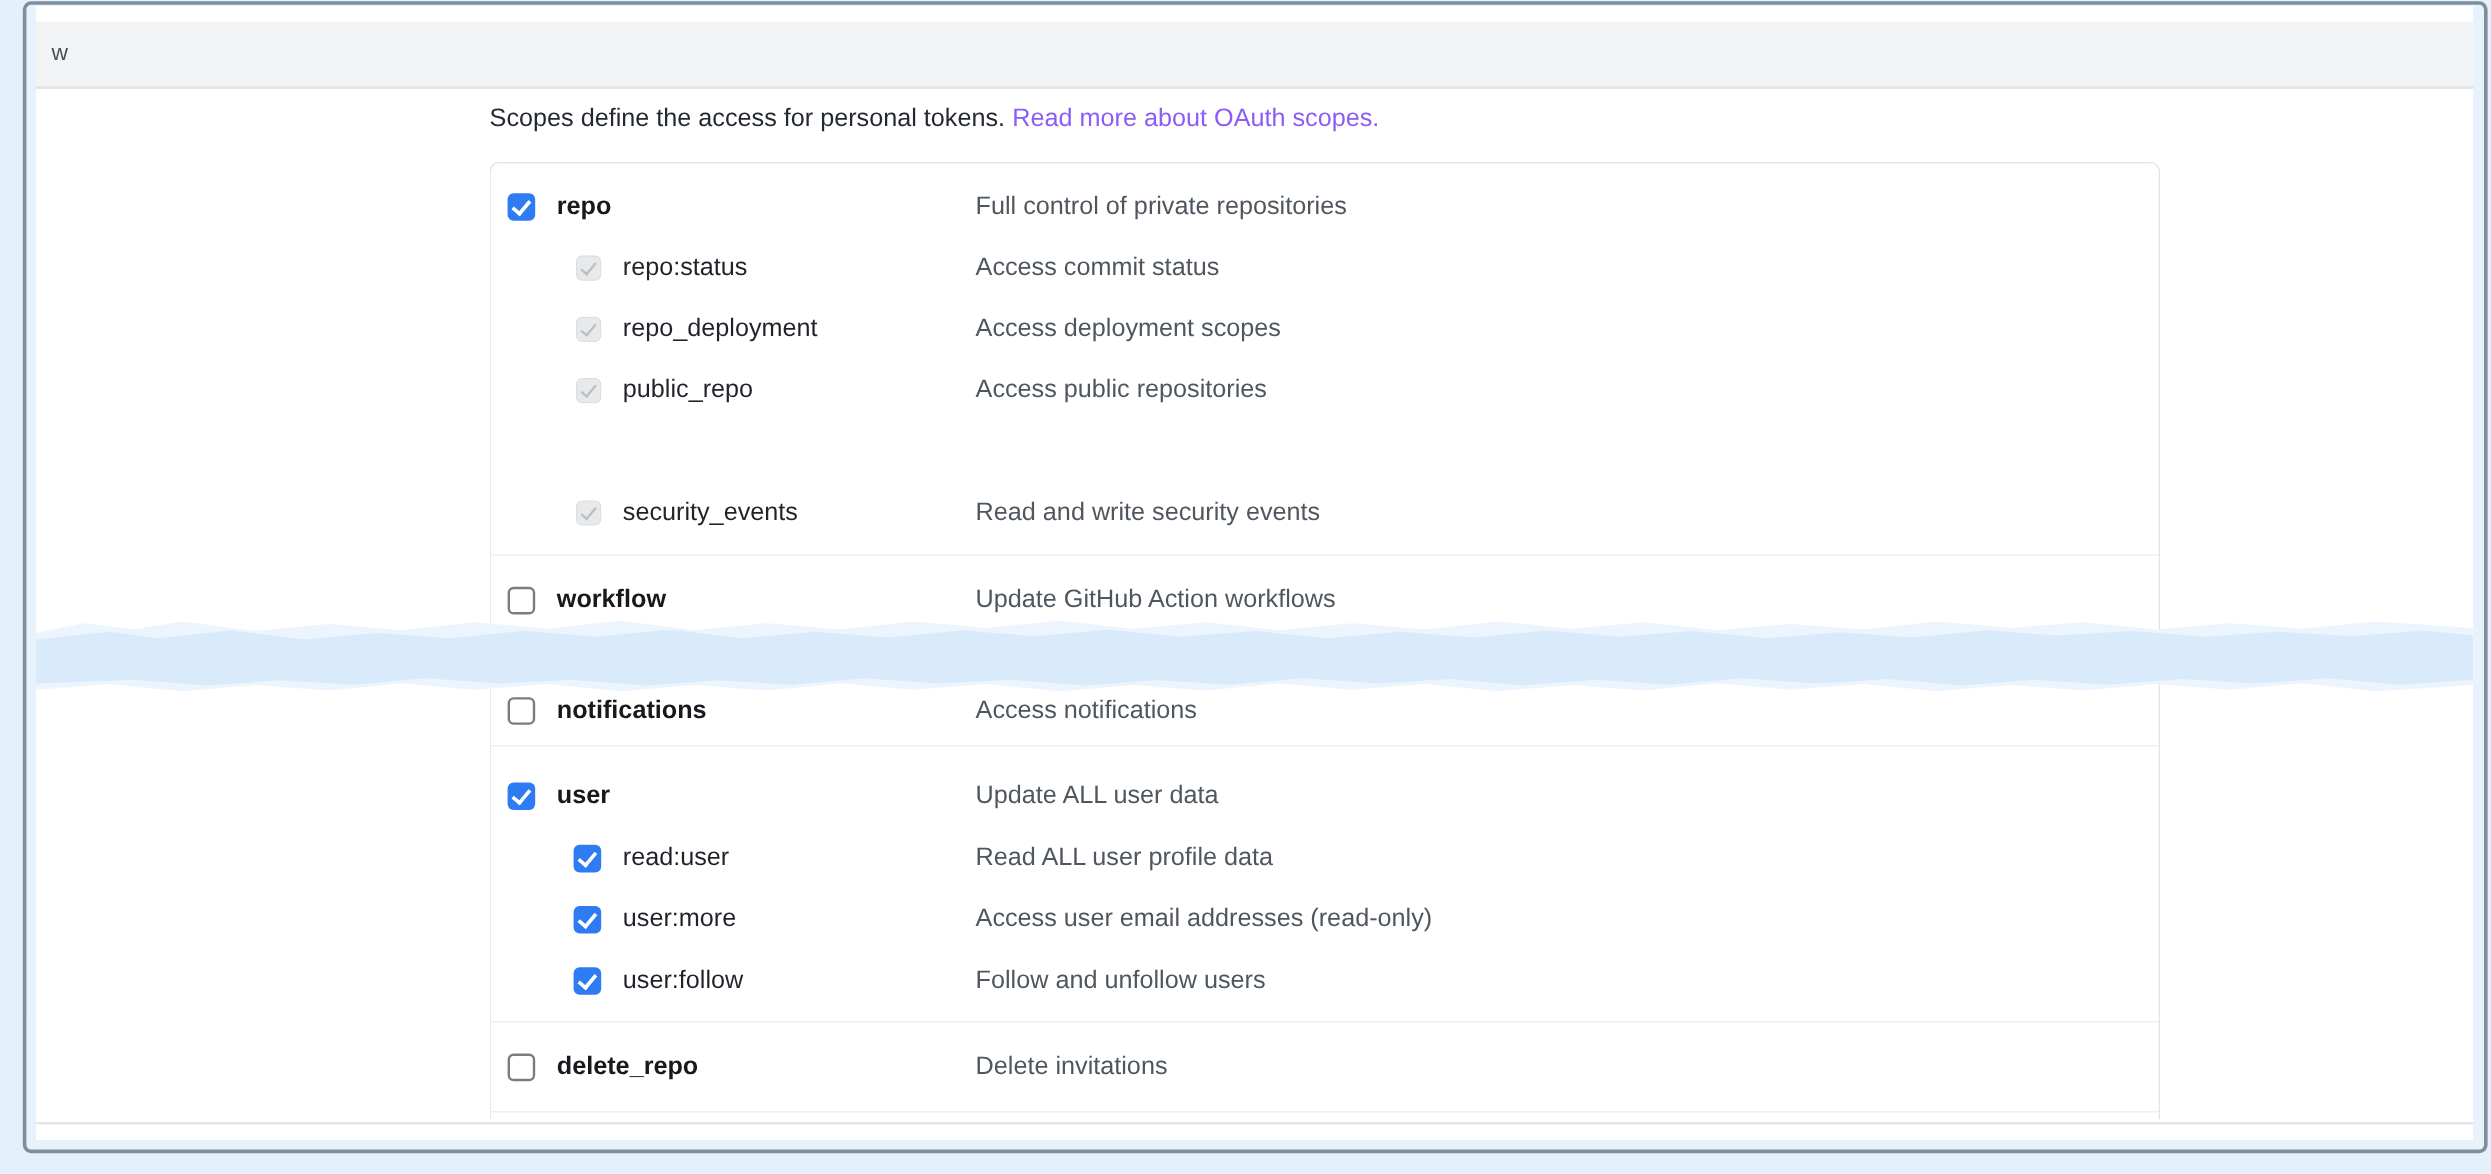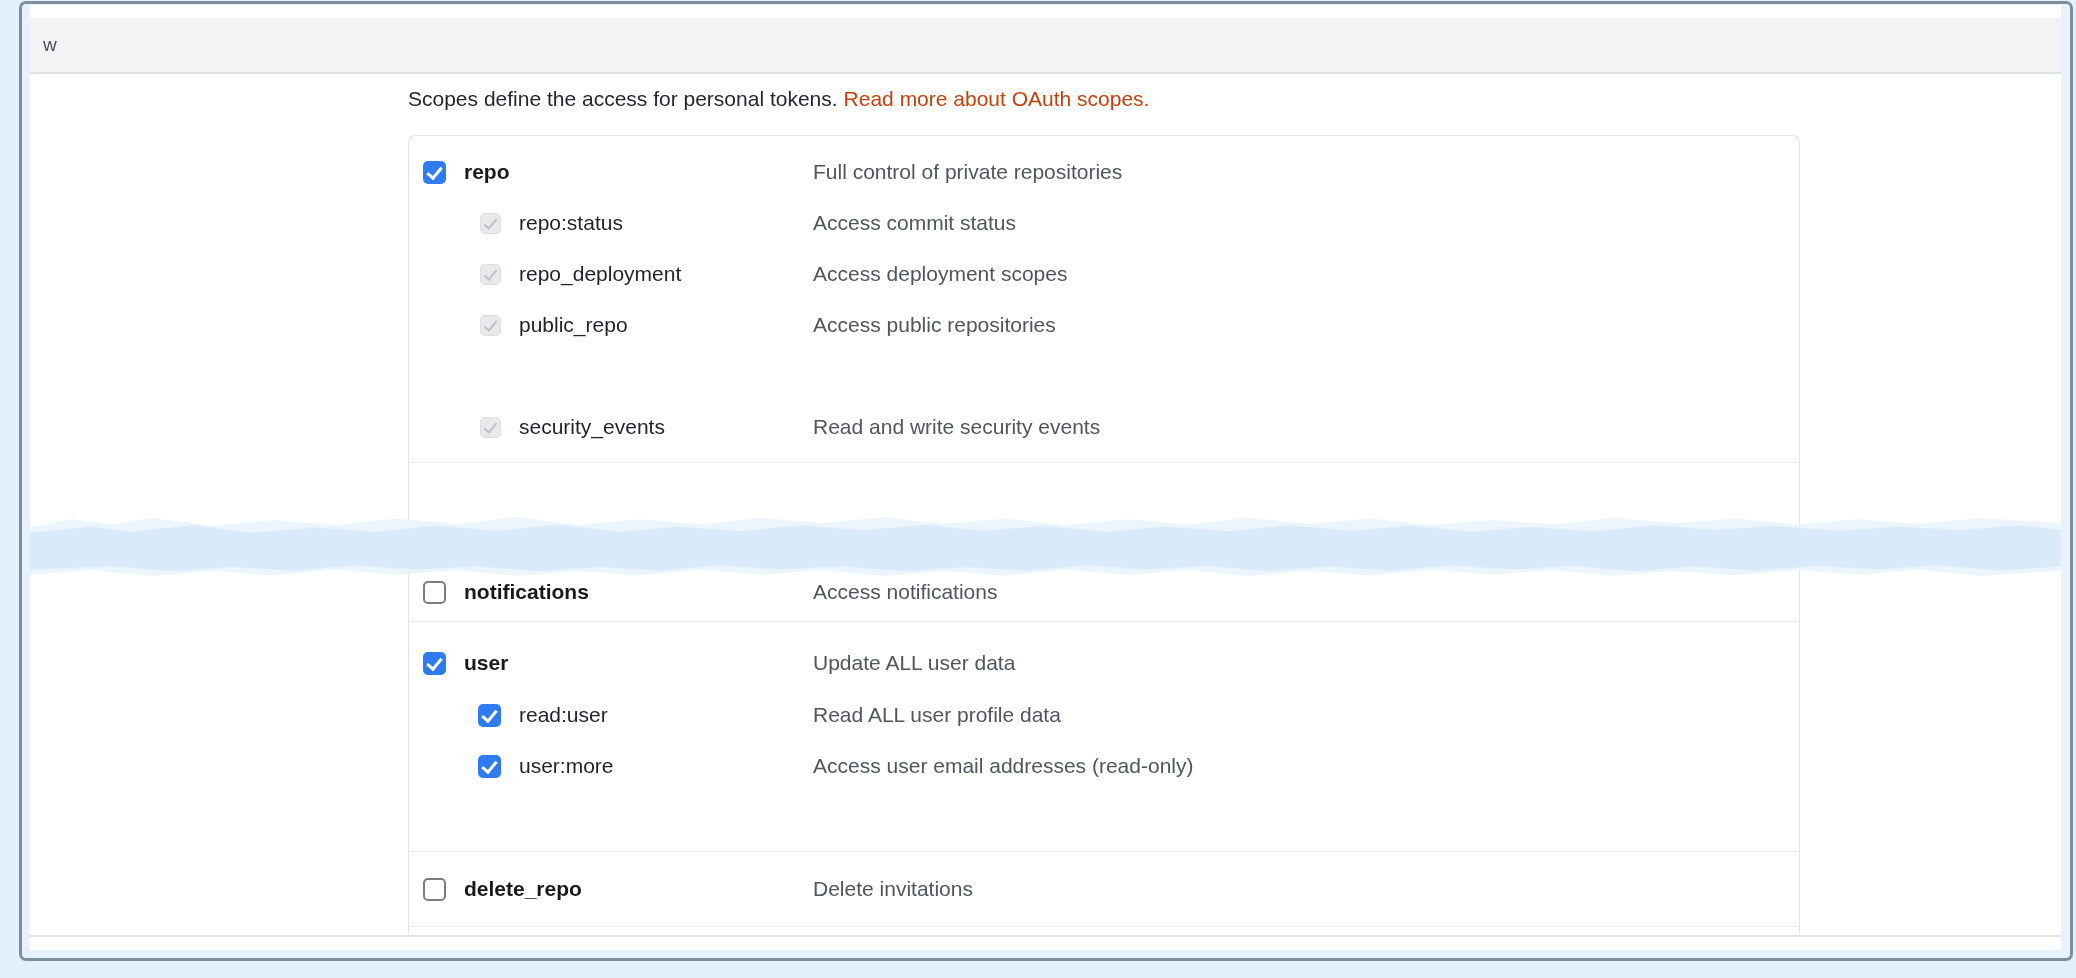--- a/index.html
+++ b/index.html
@@ -25,21 +25,21 @@
   }
   #content-bottom-line {
     position: absolute; left: 30px; top: 935px; width: 2031px; height: 2px;
     background: #e3e5e8;
   }
   
   #intro {
     position: absolute; left: 408px; top: 85px; width: 1500px;
     font-size: 21px; color: #24292f; line-height: 27px;
   }
-  #intro a { color: #c2410c; text-decoration: none; margin-left: 6px; cursor: pointer; }
+  #intro a { color: #8b5cf6; text-decoration: none; margin-left: 6px; cursor: pointer; }
   
   #scopes-box {
     position: absolute; left: 408px; top: 135px; width: 1392px; height: 798px;
     border: 1px solid #dfe3e8; border-bottom: none;
     border-radius: 8px 8px 0 0; background: #fff;
   }
   .divider {
     position: absolute; left: 409px; width: 1390px; height: 1px; background: #e9ebee;
   }
   
@@ -115,20 +115,25 @@
     <span class="desc">Access public repositories</span>
   </div>
   <div class="row sub" style="top:412px">
     <span class="cb on dis"></span>
     <span class="lbl">security_events</span>
     <span class="desc">Read and write security events</span>
   </div>
 
   <div class="divider" style="top:462px"></div>
 
+  <div class="row top" style="top:485px">
+    <span class="cb"></span>
+    <span class="lbl">workflow</span>
+    <span class="desc">Update GitHub Action workflows</span>
+  </div>
 
   <div class="row top" style="top:577px">
     <span class="cb"></span>
     <span class="lbl">notifications</span>
     <span class="desc">Access notifications</span>
   </div>
 
   <div class="divider" style="top:621px"></div>
 
   <div class="row top" style="top:648px">
@@ -139,20 +144,25 @@
   <div class="row sub" style="top:700px">
     <span class="cb on"></span>
     <span class="lbl">read:user</span>
     <span class="desc">Read ALL user profile data</span>
   </div>
   <div class="row sub" style="top:751px">
     <span class="cb on"></span>
     <span class="lbl">user:more</span>
     <span class="desc">Access user email addresses (read-only)</span>
   </div>
+  <div class="row sub" style="top:802px">
+    <span class="cb on"></span>
+    <span class="lbl">user:follow</span>
+    <span class="desc">Follow and unfollow users</span>
+  </div>
 
   <div class="divider" style="top:851px"></div>
 
   <div class="row top" style="top:874px">
     <span class="cb"></span>
     <span class="lbl">delete_repo</span>
     <span class="desc">Delete invitations</span>
   </div>
 
   <div class="divider" style="top:926px"></div>

